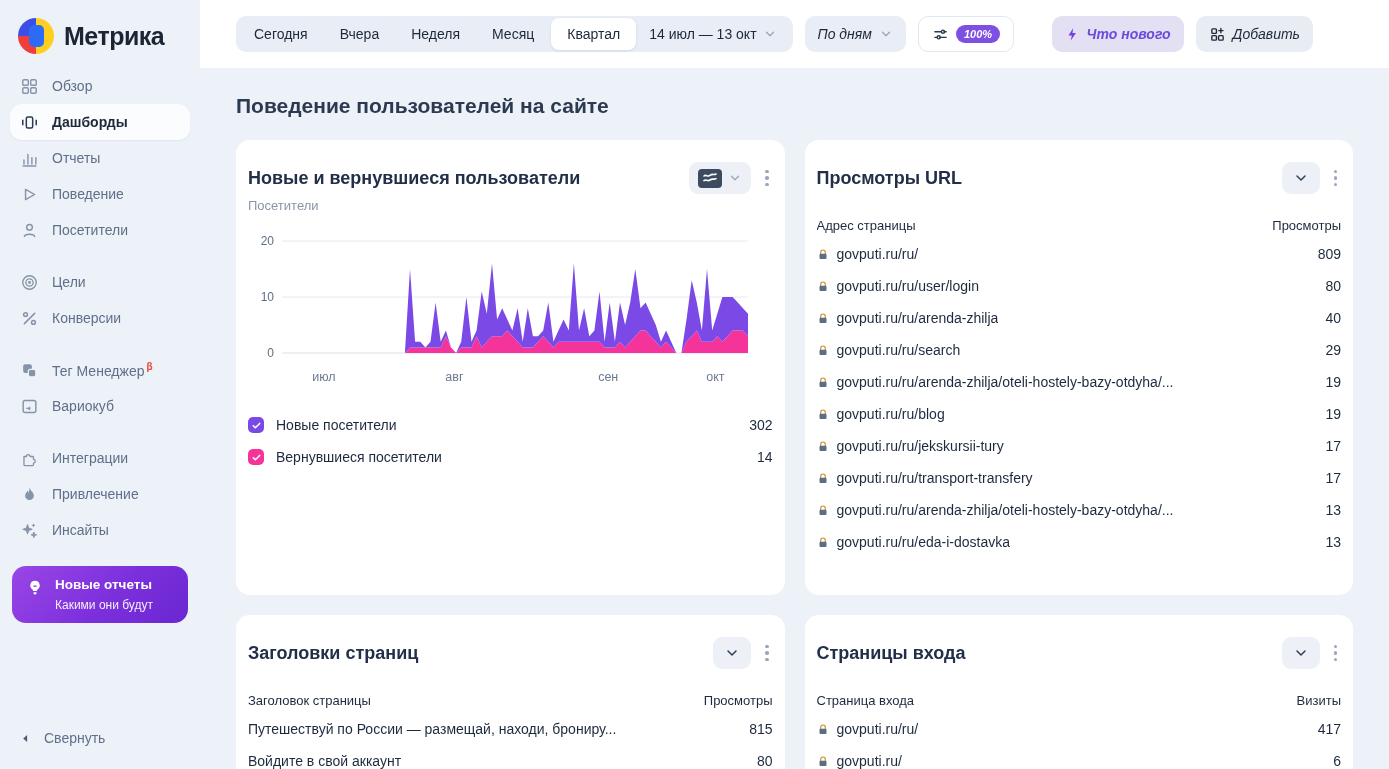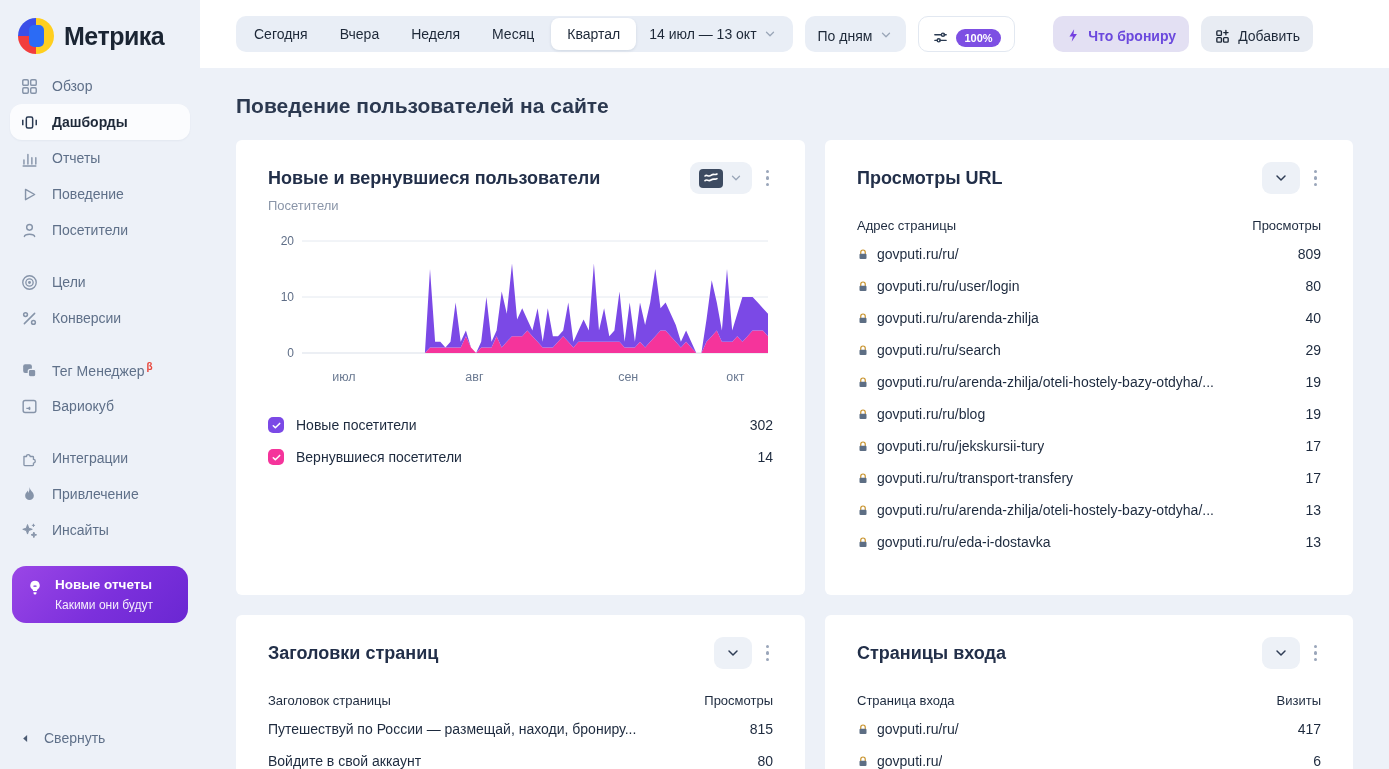--- a/index.html
+++ b/index.html
@@ -37,33 +37,33 @@
   .promo-sub { font-size:12px; opacity:.92; margin-top:6px; }
   .collapse { margin-top:auto; display:flex; align-items:center; gap:13px; padding:0 10px; height:34px;
     color:#5f7089; font-size:14px; cursor:pointer; }
   
   .topbar { position:absolute; left:200px; top:0; right:0; height:68px; background:#fff;
     display:flex; align-items:center; padding:0 76px 0 36px; gap:12px; }
   .seg { display:flex; align-items:center; background:#e9eef6; border-radius:10px; height:36px; padding:0 2px; }
   .seg-item { padding:0 16px; line-height:32px; font-size:14px; color:#1d2838; border-radius:8px; cursor:pointer; white-space:nowrap; }
   .seg-item.active { background:#fff; box-shadow:0 1px 3px rgba(35,55,90,.12); margin:0 1px; }
   .seg-date { display:flex; align-items:center; gap:6px; padding:0 14px 0 12px; font-size:14px; color:#1d2838; cursor:pointer; white-space:nowrap; }
-  .pill { display:flex; align-items:flex-start; gap:7px; height:36px; border-radius:10px; padding:12px 13px;
-    font-size:14px; color:#1d2838; cursor:pointer; white-space:nowrap; }
+  .pill { display:flex; align-items:center; gap:7px; height:36px; border-radius:10px; padding:4px 13px;
+    font-size:14px; color:#1d2838; cursor:pointer; white-space:nowrap;font-style:italic; }
   .pill.gray { background:#e9eef6; }
   .pill.outline { background:#fff; border:1px solid #e2e8f1; }
   .sample-badge { background:#7d4fe3; color:#fff; font-size:11px; font-weight:700; border-radius:9px; padding:3px 8px; }
   .whatsnew { margin-left:auto; background:#e3e0f3; color:#6b49dd; font-weight:700; }
   .addbtn { background:#e8ecf3; }
   .chev { color:#9aa6b8; flex:none; display:flex; }
   
   .content { position:absolute; left:200px; top:68px; right:0; bottom:0; padding:26px 36px 0 36px; overflow:hidden; }
   .page-title { font-size:21px; font-weight:700; color:#2c3950; }
   .grid { margin-top:22px; display:grid; grid-template-columns:1fr 1fr; gap:20px; }
-  .card { background:#fff; border-radius:6px; padding:22px 32px; }
+  .card { background:#fff; border-radius:14px; padding:22px 12px; }
   .card.tall { height:455px; }
   .card.short { height:420px; }
   .card-head { display:flex; align-items:center; }
   .card-title { font-size:18px; font-weight:600; color:#222f49; }
   .head-ctrls { margin-left:auto; display:flex; align-items:center; gap:10px; }
   .ctrl-pill { background:#edf1f7; border-radius:9px; height:32px; display:flex; align-items:center; gap:6px; padding:0 9px; cursor:pointer; }
   .chart-type-ico { width:24px; height:19px; background:#3d4b61; border-radius:4px; display:flex; align-items:center; justify-content:center; }
   .dots { display:flex; flex-direction:column; gap:3px; padding:4px; cursor:pointer; }
   .dots i { width:3.5px; height:3.5px; border-radius:50%; background:#9aa6ba; display:block; }
   .card-sub { font-size:13px; color:#8a95a8; margin-top:4px; }
@@ -264,21 +264,21 @@
         </svg>
       </span>
     <span class="sample-badge">100%</span>
   </div>
   <div class="pill whatsnew">
     <span style="display:flex;">
         <svg width="15" height="15" viewBox="0 0 24 24" fill="#7440e0">
           <path d="M13 2 5.5 13.5H11L9 22l8.5-12.5H12z"></path>
         </svg>
       </span>
-    <span>Что брониру</span>
+    <span>Что нового</span>
   </div>
   <div class="pill addbtn">
     <span style="display:flex;color:#1d2838;">
         <svg width="17" height="17" viewBox="0 0 24 24" fill="none" stroke="currentColor" stroke-width="1.9" stroke-linecap="round">
           <rect x="4" y="4" width="6.5" height="6.5" rx="1.2"></rect>
           <rect x="4" y="13.5" width="6.5" height="6.5" rx="1.2"></rect>
           <rect x="13.5" y="13.5" width="6.5" height="6.5" rx="1.2"></rect>
           <path d="M16.8 3.5v6M13.8 6.5h6"></path>
         </svg>
       </span>

